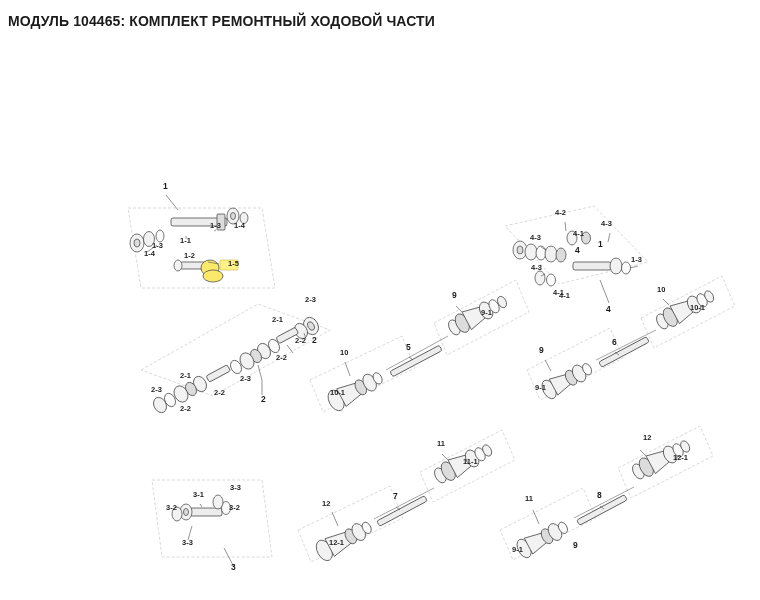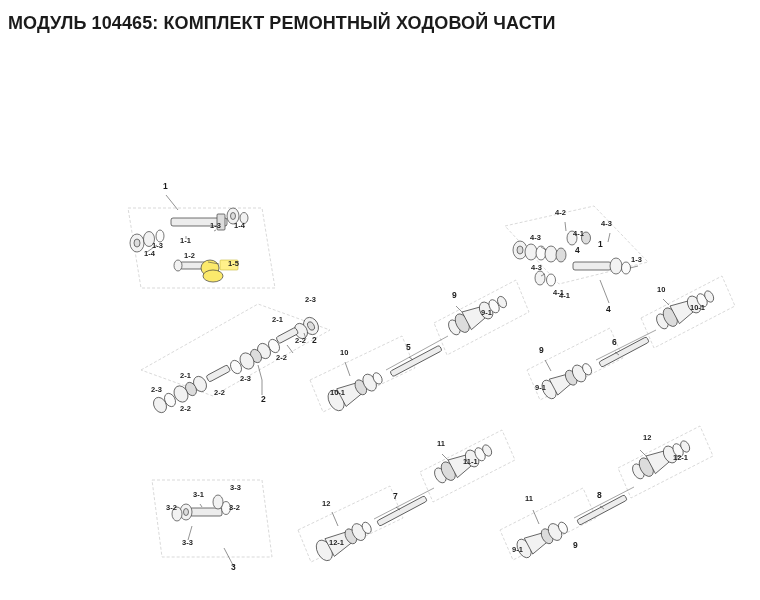--- a/index.html
+++ b/index.html
@@ -11,21 +11,21 @@
     width: 760px;
     height: 600px;
     font-family: "Liberation Sans", sans-serif;
     overflow: hidden;
     position: relative;
   }
   #page-title {
     position: absolute;
     left: 8px;
     top: 13px;
-    font-size: 18px;
+    font-size: 14px;
     font-weight: bold;
     color: #1b1b1b;
     letter-spacing: 0.1px;
     white-space: nowrap;
   }
   #diagram-area {
     position: absolute;
     left: 0;
     top: 40px;
     width: 760px;

